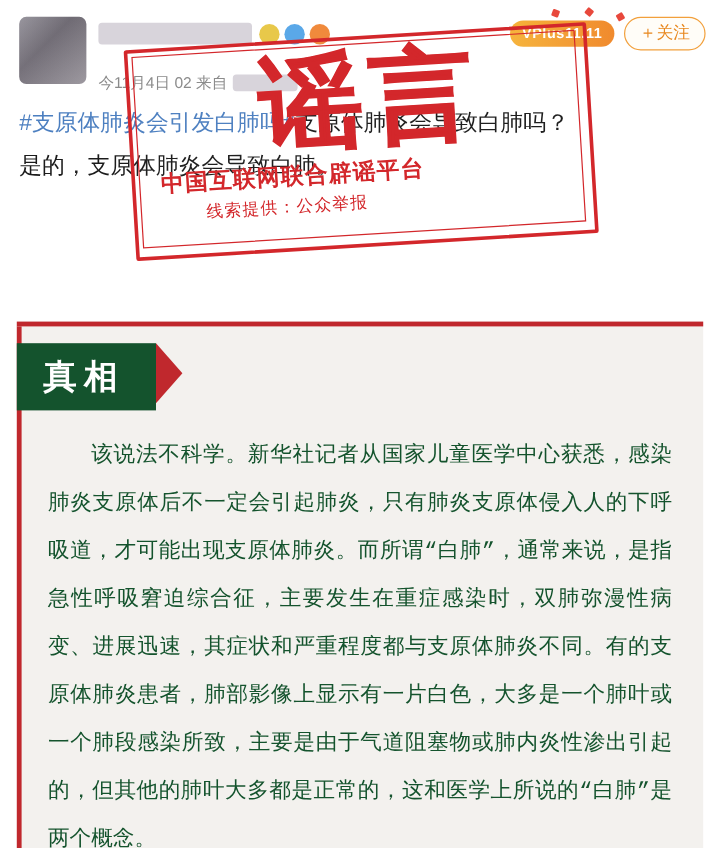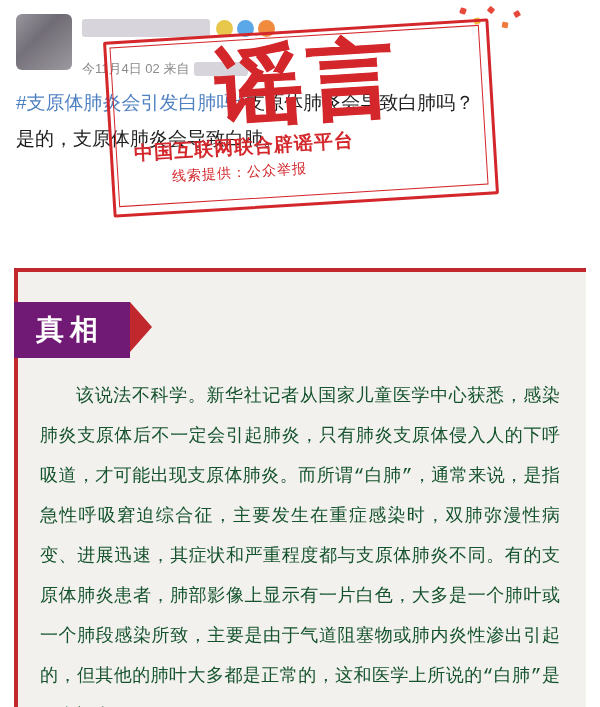--- a/index.html
+++ b/index.html
@@ -260,27 +260,27 @@
   }
   .truth-left-bar {
     position: absolute;
     left: 0; top: 0; bottom: 0;
     width: 4px;
     background: #c0282d;
   }
   .truth-banner {
     position: relative;
     display: inline-block;
-    background: #701a75;
+    background: #14532d;
     color: #ffffff;
     font-size: 28px;
     font-weight: bold;
     letter-spacing: 6px;
     padding: 9px 26px 9px 22px;
-    margin-top: 30px;
+    margin-top: 14px;
     margin-left: 0;
     font-family: "Liberation Serif", serif;
   }
   .truth-banner::after {
     content: "";
     position: absolute;
     right: -22px;
     top: 0;
     width: 0; height: 0;
     border-top: 25px solid transparent;
@@ -338,20 +338,24 @@
   </div>
 
   <div class="confetti">
     <span class="conf-dot" style="left:4px;  top:2px;  background:#e8483c; transform:rotate(20deg);"></span>
     <span class="conf-dot" style="left:18px; top:12px; background:#f0b93a; transform:rotate(-15deg);"></span>
     <span class="conf-dot" style="left:32px; top:1px;  background:#e8483c; transform:rotate(40deg);"></span>
     <span class="conf-dot" style="left:46px; top:16px; background:#f07a3c; transform:rotate(10deg);"></span>
     <span class="conf-dot" style="left:58px; top:5px;  background:#e8483c; transform:rotate(-30deg);"></span>
   </div>
 
+  <div class="top-right">
+    <span class="vplus-pill">VPlus11.11</span>
+    <span class="follow-btn">＋关注</span>
+  </div>
 
   <div class="post-body">
     <div class="hashtag-line">
       <span class="hashtag">#支原体肺炎会引发白肺吗#</span><span>支原体肺炎会导致白肺吗？</span>
     </div>
     <div class="post-answer">是的，支原体肺炎会导致白肺。</div>
   </div>
 
   <div class="stamp">
     <div class="stamp-outer"></div>

